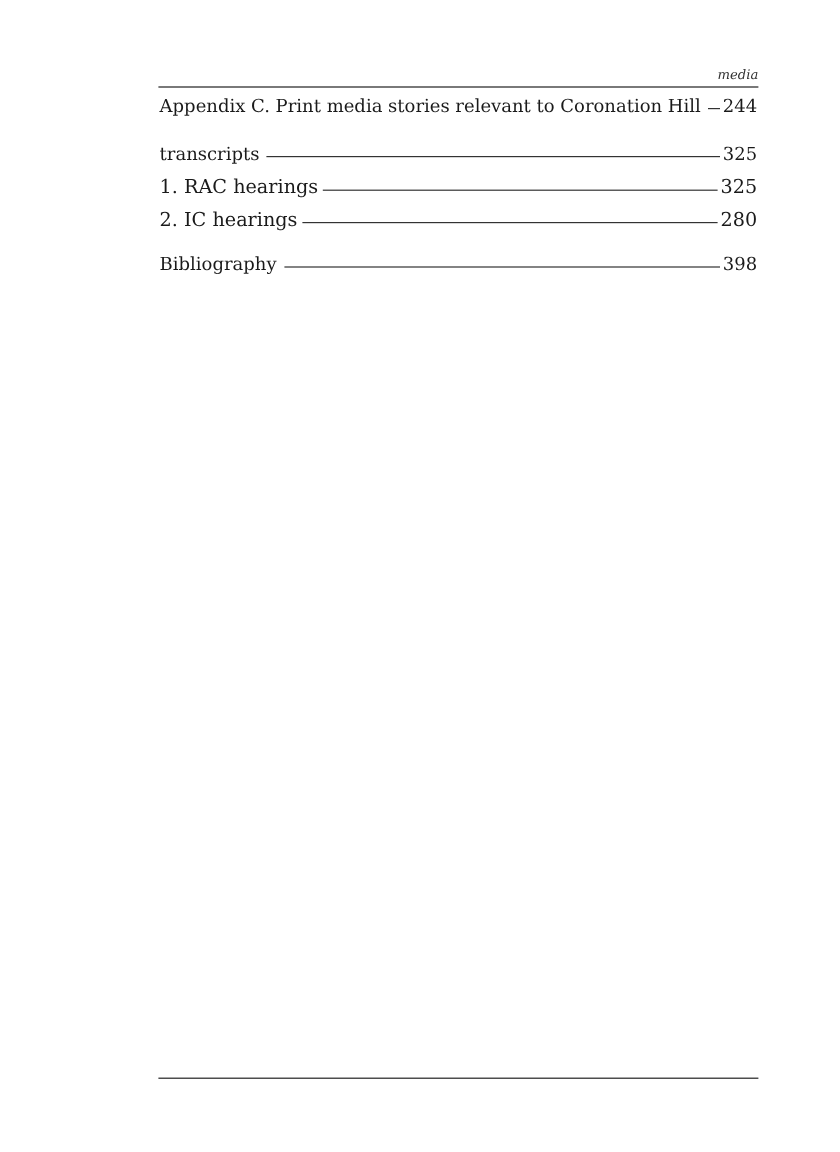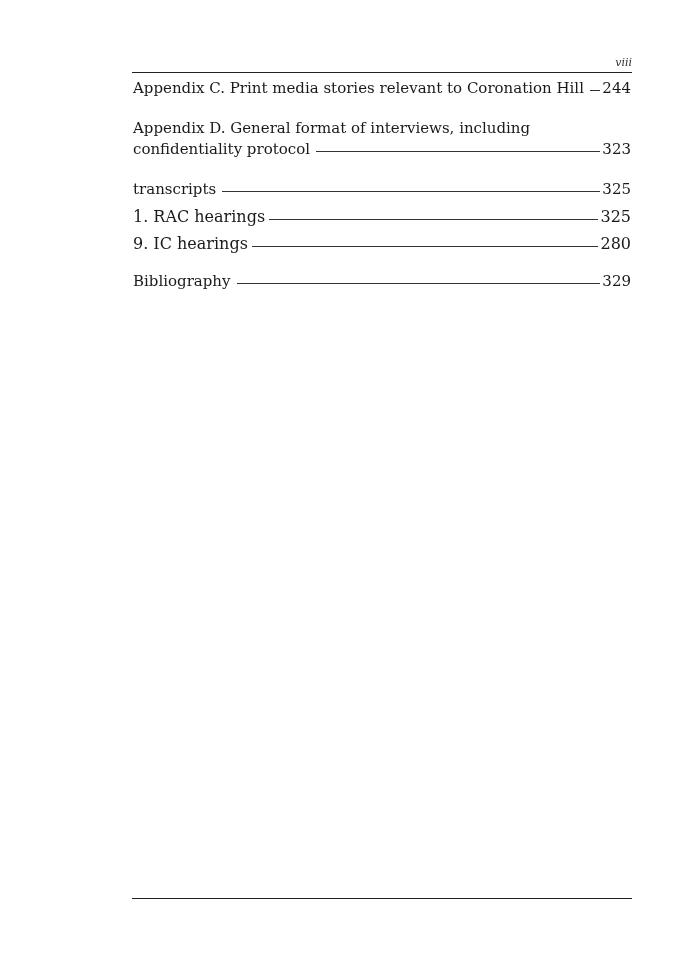--- a/index.html
+++ b/index.html
@@ -73,71 +73,61 @@
       line-height: 17px;
       margin-bottom: 10px;
     }
     .entry.sub .leader { margin-left: 4px; }
     .entry.main.before-sub { margin-bottom: 8px; }
     .entry.sub.last { margin-bottom: 19px; }
   </style>
 </head>
 <body>
 
-<div class="page-number">viii</div>
+<div class="page-number">media</div>
 <div class="header-rule"></div>
 
 <div class="toc">
 
   <div class="entry main">
     <div class="line">
       <span class="text">Appendix C. Print media stories relevant to Coronation Hill</span>
       <span class="leader"></span>
       <span class="page">244</span>
     </div>
   </div>
 
-  <div class="entry main">
-    <div class="line">
-      <span class="text">Appendix D. General format of interviews, including</span>
-    </div>
-    <div class="line">
-      <span class="text">confidentiality protocol</span>
-      <span class="leader"></span>
-      <span class="page">323</span>
-    </div>
-  </div>
 
   <div class="entry main before-sub">
     <div class="line">
       <span class="text">transcripts</span>
       <span class="leader"></span>
       <span class="page">325</span>
     </div>
   </div>
 
   <div class="entry sub">
     <div class="line">
       <span class="text">1. RAC hearings</span>
       <span class="leader"></span>
       <span class="page">325</span>
     </div>
   </div>
 
   <div class="entry sub last">
     <div class="line">
-      <span class="text">9. IC hearings</span>
+      <span class="text">2. IC hearings</span>
       <span class="leader"></span>
       <span class="page">280</span>
     </div>
   </div>
 
   <div class="entry main">
     <div class="line">
       <span class="text">Bibliography</span>
       <span class="leader"></span>
-      <span class="page">329</span>
+      <span class="page">398</span>
     </div>
   </div>
 
 </div>
 
 <div class="footer-rule"></div>
 
 </body></html>

